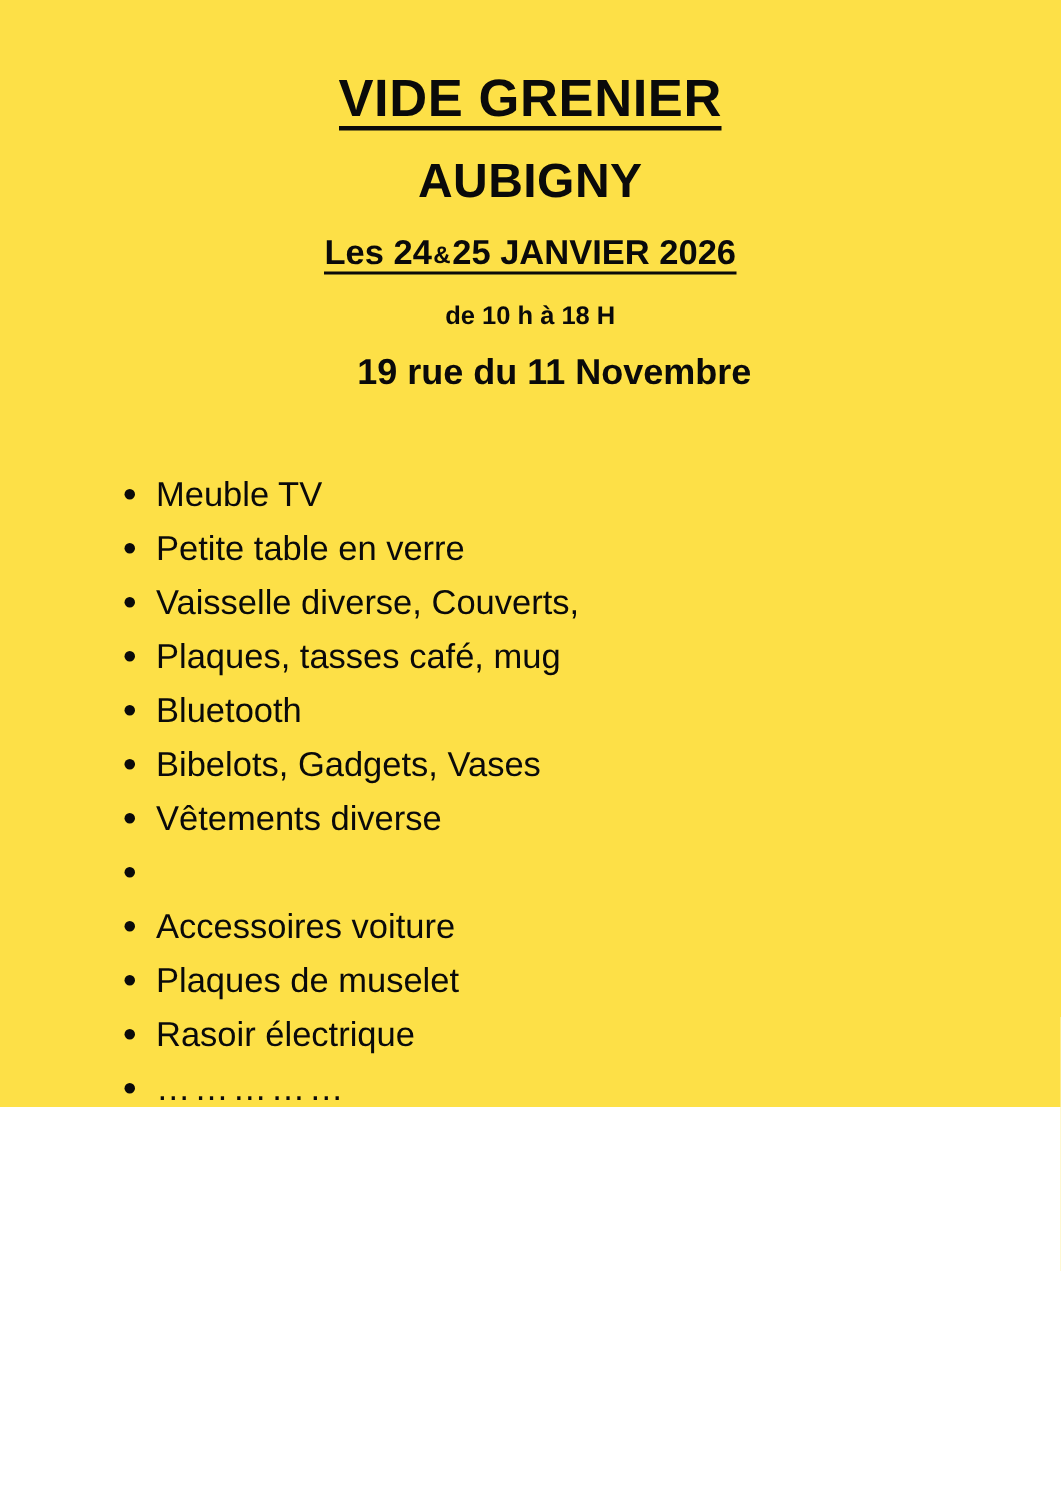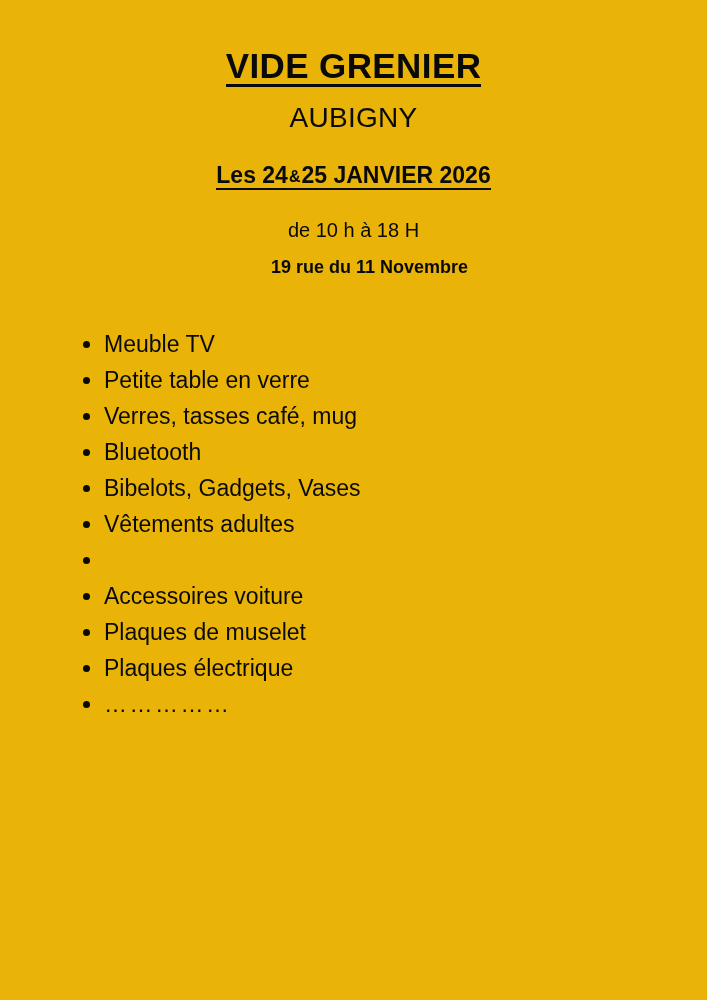--- a/index.html
+++ b/index.html
@@ -13,22 +13,22 @@
     height: 1000px;
     position: relative;
     overflow: hidden;
     font-family: "Liberation Sans", sans-serif;
     color: #0a0a0a;
     -webkit-font-smoothing: antialiased;
   }
 
   .page {
     width: 707px;
-    height: 1000px;
-    background: #eab308;
+    height: 738px;
+    background: #fde047;
     position: relative;
     box-sizing: border-box;
   }
 
   
   .header {
     text-align: center;
     padding-top: 48px;
   }
 
@@ -40,60 +40,60 @@
     margin: 0;
     display: block;
   }
   .title-main .ul {
     display: inline-block;
     border-bottom: 3px solid #0a0a0a;
     padding-bottom: 1px;
   }
 
   .title-sub {
-    font-size: 28px;
-    font-weight: normal;
+    font-size: 32px;
+    font-weight: bold;
     letter-spacing: 0.3px;
     line-height: 1.0;
     margin: 0;
     padding-top: 17px;
     display: block;
   }
 
   .line-date {
     font-size: 23px;
     font-weight: bold;
     line-height: 1.0;
-    margin: 12px;
+    margin: 1px;
     padding-top: 20px;
     display: block;
   }
   .line-date .ul {
     display: inline-block;
     border-bottom: 2px solid #0a0a0a;
     padding-bottom: 1px;
   }
   .amp {
     font-size: 16px;
     font-weight: bold;
     vertical-align: 1px;
     padding: 0 1px;
   }
 
   .line-hours {
-    font-size: 20px;
-    font-weight: normal;
+    font-size: 17px;
+    font-weight: bold;
     line-height: 1.0;
     margin: 0;
     padding-top: 18px;
     display: block;
   }
 
   .line-address {
-    font-size: 18px;
+    font-size: 24px;
     font-weight: bold;
     line-height: 1.0;
     margin: 0;
     padding-top: 18px;
     display: block;
     padding-left: 32px;
   }
 
   
   .items {
@@ -146,24 +146,25 @@
 
     <div class="line-hours">de 10 h à 18 H</div>
 
     <div class="line-address">19 rue du 11 Novembre</div>
 
   </div>
 
   <ul class="items">
     <li><span class="bullet"></span><span class="txt">Meuble TV</span></li>
     <li><span class="bullet"></span><span class="txt">Petite table en verre</span></li>
-    <li><span class="bullet"></span><span class="txt">Verres, tasses café, mug</span></li>
+    <li><span class="bullet"></span><span class="txt">Vaisselle diverse, Couverts,</span></li>
+    <li><span class="bullet"></span><span class="txt">Plaques, tasses café, mug</span></li>
     <li><span class="bullet"></span><span class="txt">Bluetooth</span></li>
     <li><span class="bullet"></span><span class="txt">Bibelots, Gadgets, Vases</span></li>
-    <li><span class="bullet"></span><span class="txt">Vêtements adultes</span></li>
+    <li><span class="bullet"></span><span class="txt">Vêtements diverse</span></li>
     <li><span class="bullet"></span></li>
     <li><span class="bullet"></span><span class="txt">Accessoires voiture</span></li>
     <li><span class="bullet"></span><span class="txt">Plaques de muselet</span></li>
-    <li><span class="bullet"></span><span class="txt">Plaques électrique</span></li>
+    <li><span class="bullet"></span><span class="txt">Rasoir électrique</span></li>
     <li class="ellipsis"><span class="bullet"></span><span class="txt">……………</span></li>
   </ul>
 
 </div>
 
 </body></html>

